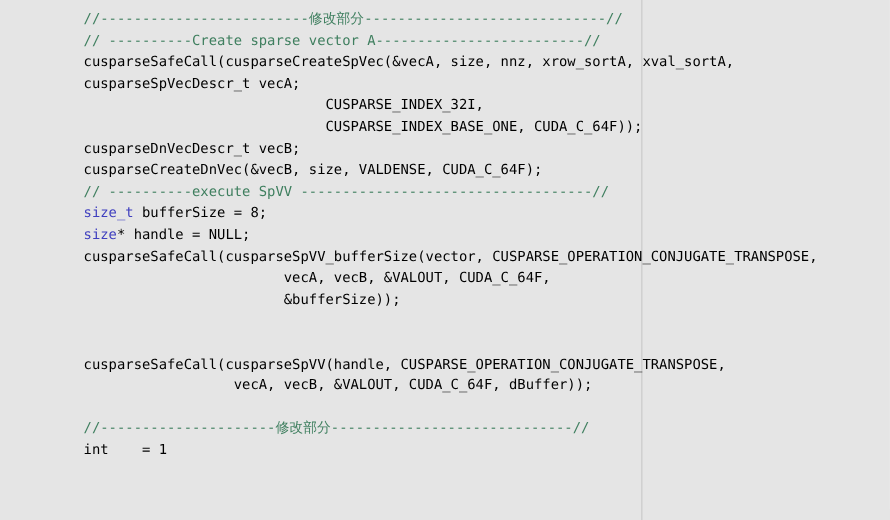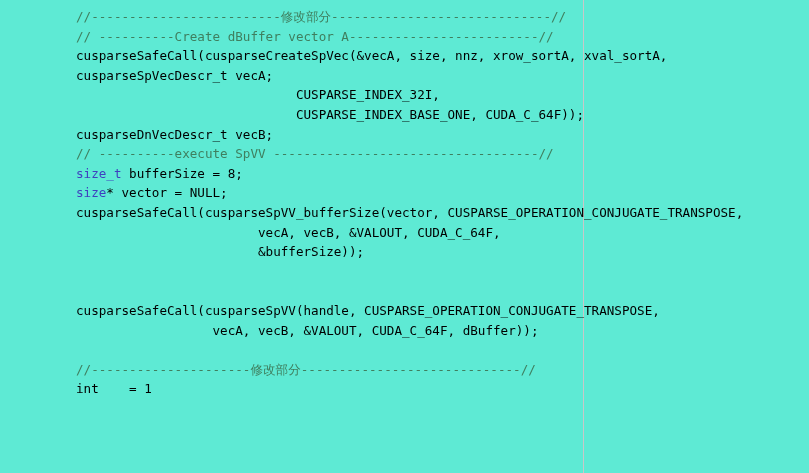--- a/index.html
+++ b/index.html
@@ -11,21 +11,21 @@
     width: 809px;
     height: 473px;
     overflow: hidden;
     font-family: "DejaVu Sans Mono", "Liberation Mono", monospace;
   }
 
   #editor {
     position: relative;
     width: 809px;
     height: 473px;
-    background: #5eead4;
+    background: #e5e5e5;
     box-sizing: border-box;
   }
 
   
   #margin-guide {
     position: absolute;
     top: 0;
     bottom: 0;
     left: 583px;
     width: 1px;
@@ -61,29 +61,30 @@
 </style>
 </head>
 <body>
 
 <div id="editor">
 
   <div id="margin-guide"></div>
 
   <div id="code">
       <div class="code-line"><span class="tok comment">//-------------------------修改部分-----------------------------//</span></div>
-      <div class="code-line"><span class="tok comment">// ----------Create dBuffer vector A-------------------------//</span></div>
+      <div class="code-line"><span class="tok comment">// ----------Create sparse vector A-------------------------//</span></div>
       <div class="code-line"><span class="tok plain">cusparseSafeCall(cusparseCreateSpVec(&amp;vecA, size, nnz, xrow_sortA, xval_sortA,</span></div>
       <div class="code-line"><span class="tok plain">cusparseSpVecDescr_t vecA;</span></div>
       <div class="code-line"><span class="tok plain">                             CUSPARSE_INDEX_32I,</span></div>
       <div class="code-line"><span class="tok plain">                             CUSPARSE_INDEX_BASE_ONE, CUDA_C_64F));</span></div>
       <div class="code-line"><span class="tok plain">cusparseDnVecDescr_t vecB;</span></div>
+      <div class="code-line"><span class="tok plain">cusparseCreateDnVec(&amp;vecB, size, VALDENSE, CUDA_C_64F);</span></div>
       <div class="code-line"><span class="tok comment">// ----------execute SpVV -----------------------------------//</span></div>
       <div class="code-line"><span class="tok keyword">size_t</span><span class="tok plain"> bufferSize = 8;</span></div>
-      <div class="code-line"><span class="tok keyword">size</span><span class="tok plain">* vector = NULL;</span></div>
+      <div class="code-line"><span class="tok keyword">size</span><span class="tok plain">* handle = NULL;</span></div>
       <div class="code-line"><span class="tok plain">cusparseSafeCall(cusparseSpVV_bufferSize(vector, CUSPARSE_OPERATION_CONJUGATE_TRANSPOSE,</span></div>
       <div class="code-line"><span class="tok plain">                        vecA, vecB, &amp;VALOUT, CUDA_C_64F,</span></div>
       <div class="code-line"><span class="tok plain">                        &amp;bufferSize));</span></div>
       <div class="code-line"><span class="tok blank">&nbsp;</span></div>
       <div class="code-line"><span class="tok blank">&nbsp;</span></div>
       <div class="code-line"><span class="tok plain">cusparseSafeCall(cusparseSpVV(handle, CUSPARSE_OPERATION_CONJUGATE_TRANSPOSE,</span></div>
       <div class="code-line"><span class="tok plain">                  vecA, vecB, &amp;VALOUT, CUDA_C_64F, dBuffer));</span></div>
       <div class="code-line"><span class="tok blank">&nbsp;</span></div>
       <div class="code-line"><span class="tok comment">//---------------------修改部分-----------------------------//</span></div>
       <div class="code-line"><span class="tok plain">int    = 1</span></div>

